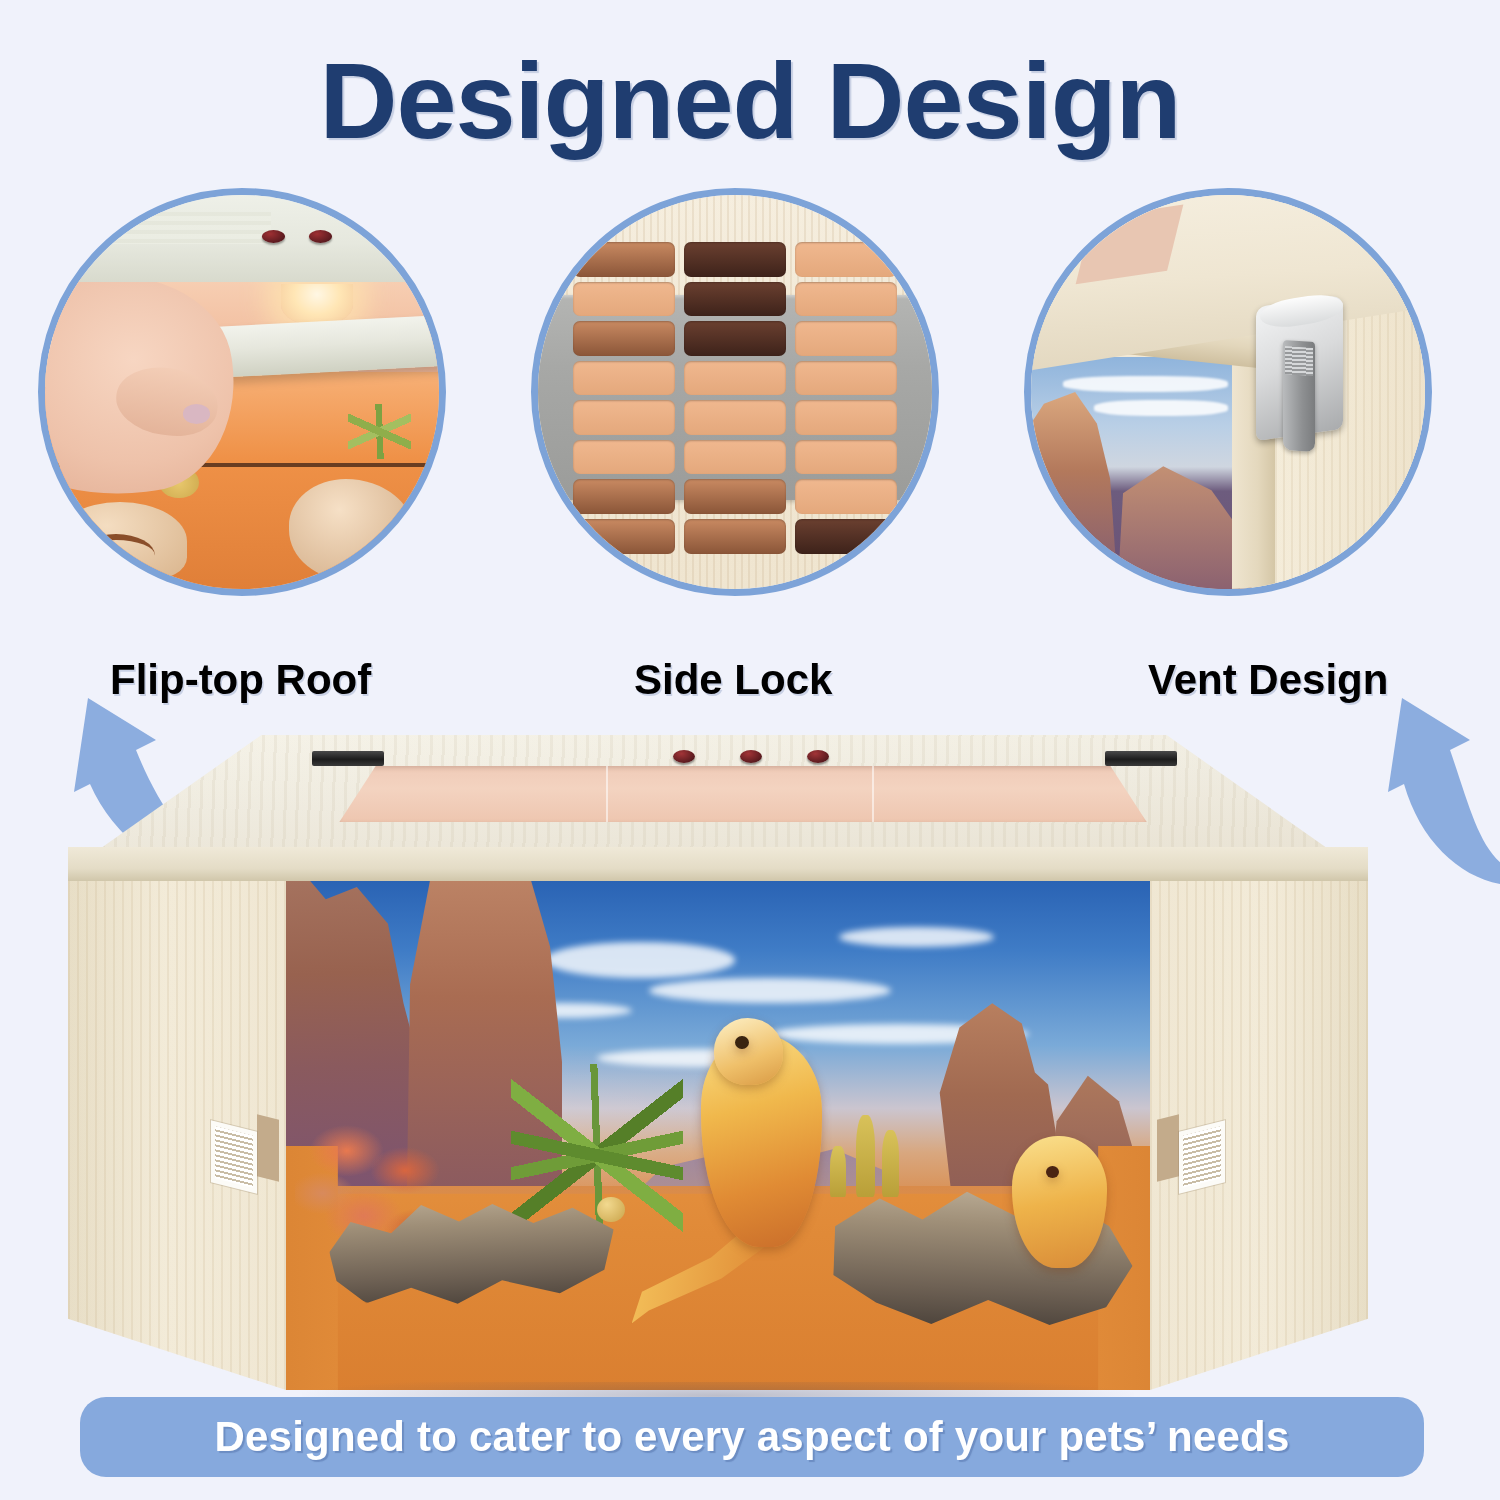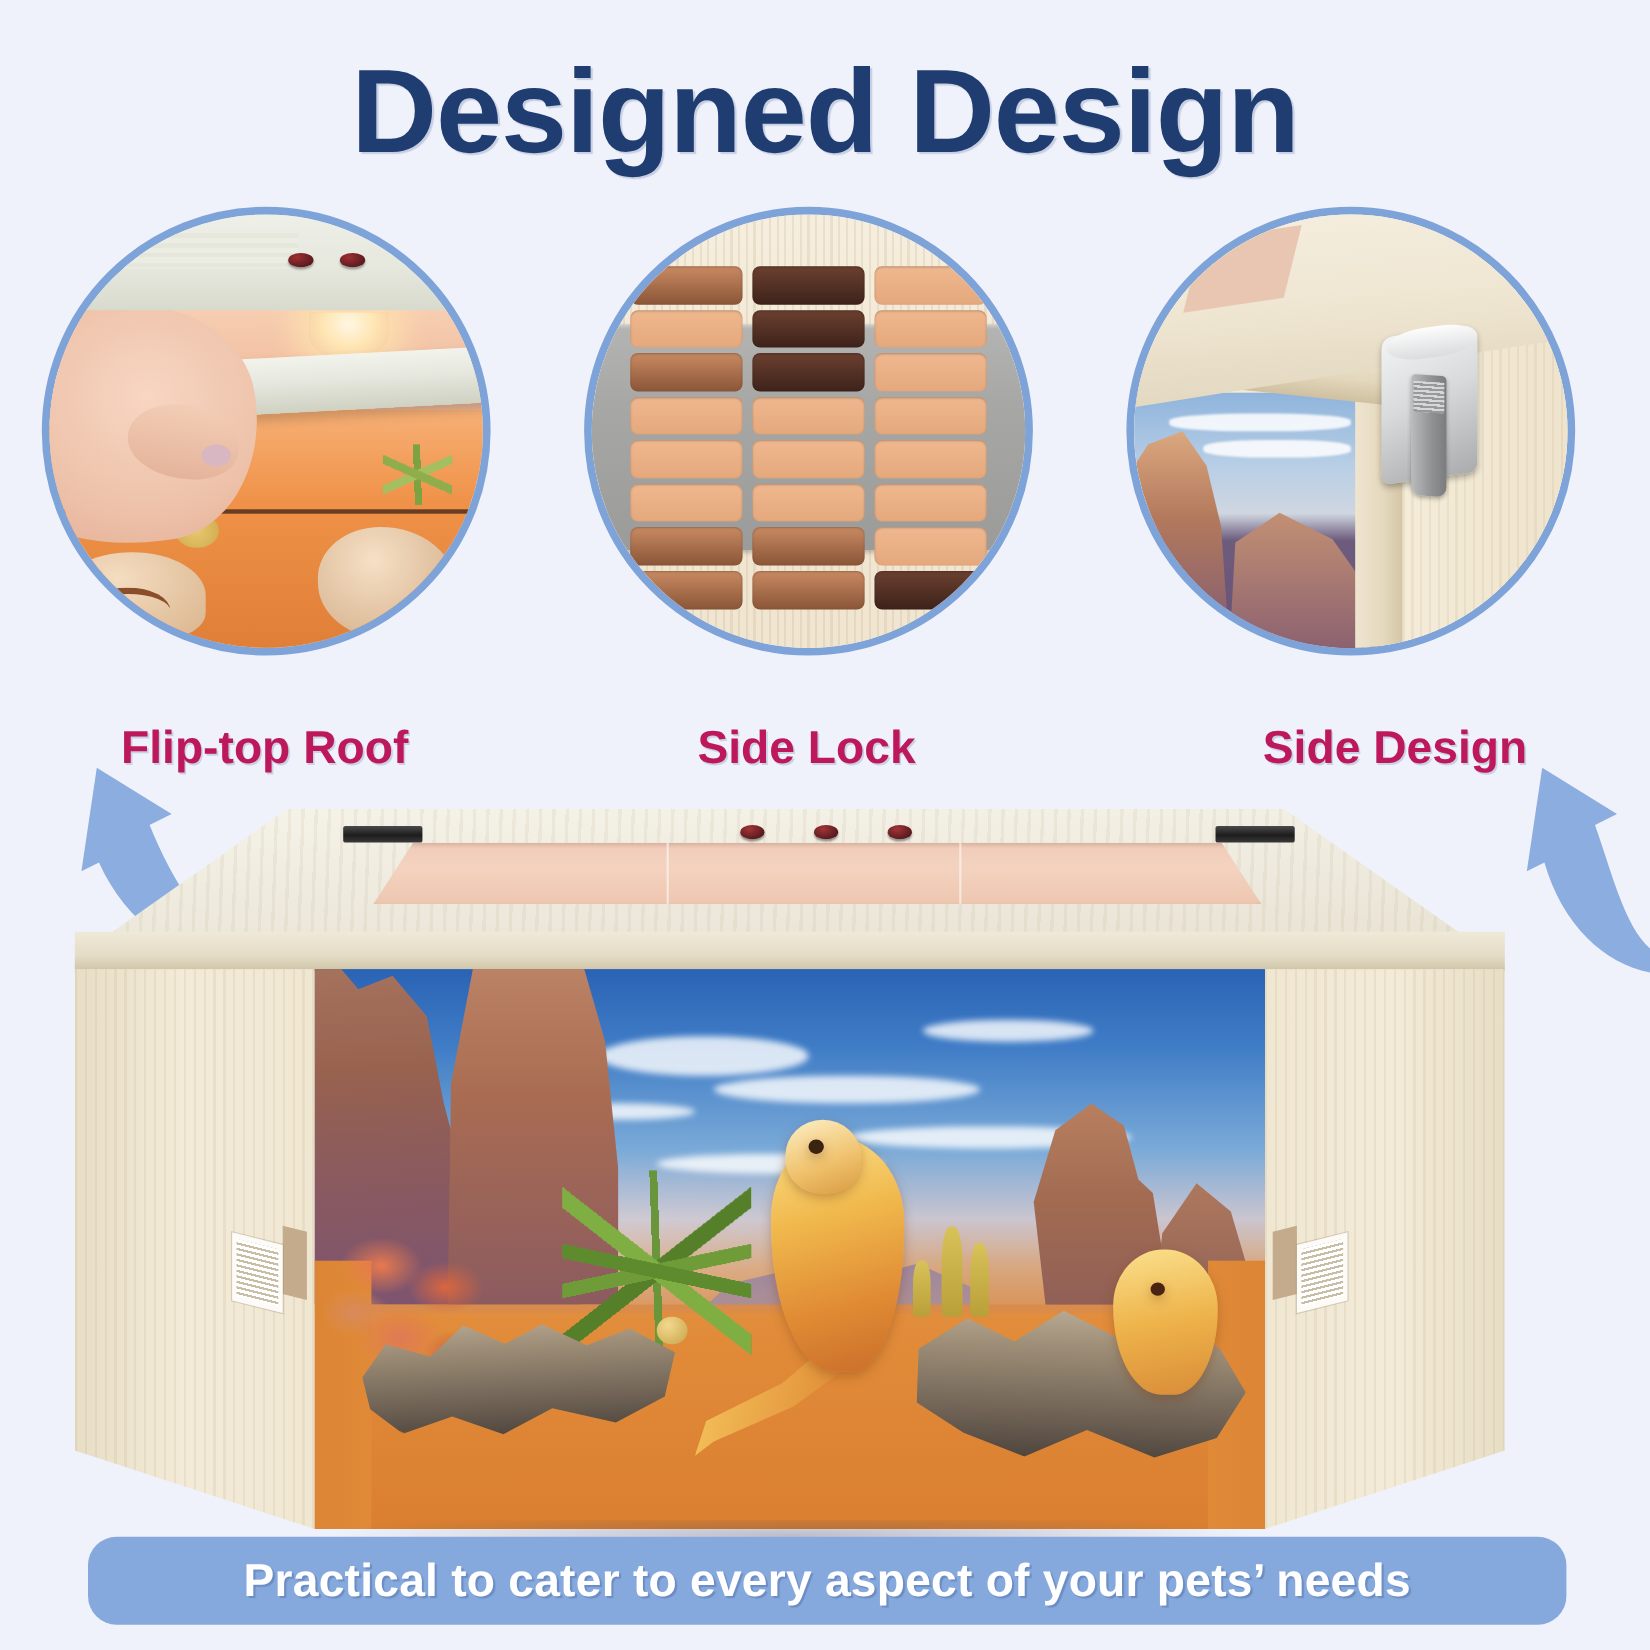--- a/index.html
+++ b/index.html
@@ -189,21 +189,21 @@
   }
   .c3-lock-ridges{
     position:absolute; left:64.5%; top:38.5%; width:7%; height:7%;
     background:repeating-linear-gradient(180deg,#d5d7d9 0 2px,#97999b 2px 4px);
     transform:skewY(4deg);
   }
 
   
   .caption {
     position:absolute; top:656px;
-    font-size:42px; font-weight:bold; color:#be185d;
+    font-size:42px; font-weight:bold; color:#000000;
     text-shadow:1.5px 1.5px 0 rgba(130,150,190,.35);
     white-space:nowrap;
   }
   #caption-1 { left:110px; }
   #caption-2 { left:634px; }
   #caption-3 { left:1148px; }
 
   
   .arrow { position:absolute; }
   #arrow-left  { left:44px;  top:688px; width:176px; height:200px; }
@@ -490,21 +490,21 @@
     <div class="c3-notch"></div>
     <div class="c3-lock"></div>
     <div class="c3-lock-top"></div>
     <div class="c3-lock-arm"></div>
     <div class="c3-lock-ridges"></div>
   </div>
 </div>
 
 <div class="caption" id="caption-1">Flip-top Roof</div>
 <div class="caption" id="caption-2">Side Lock</div>
-<div class="caption" id="caption-3">Side Design</div>
+<div class="caption" id="caption-3">Vent Design</div>
 
 <svg class="arrow" id="arrow-left" viewBox="0 0 176 200">
   <path d="M170,196 C120,186 70,150 46,96 L30,104 L44,10 L112,52 L92,62 C112,112 142,158 174,176 Z" fill="#86a9dd" opacity="0.95"></path>
 </svg>
 <svg class="arrow" id="arrow-right" viewBox="0 0 140 200">
   <path d="M2,196 C44,188 82,152 98,96 L114,104 L100,10 L32,52 L52,62 C34,114 24,156 0,176 Z" fill="#86a9dd" opacity="0.95" transform="translate(140,0) scale(-1,1)"></path>
 </svg>
 
 <div id="product">
 
@@ -580,14 +580,14 @@
     <div class="vent-shadow" id="vent-right-sh"></div>
     <div class="vent-sm" id="vent-right">
       <div class="bars"></div>
     </div>
 
     <div class="box-shadow-floor"></div>
   </div>
 </div>
 
 <div id="banner">
-  <span id="banner-text">Practical to cater to every aspect of your pets’ needs</span>
+  <span id="banner-text">Designed to cater to every aspect of your pets’ needs</span>
 </div>
 
 </body></html>

